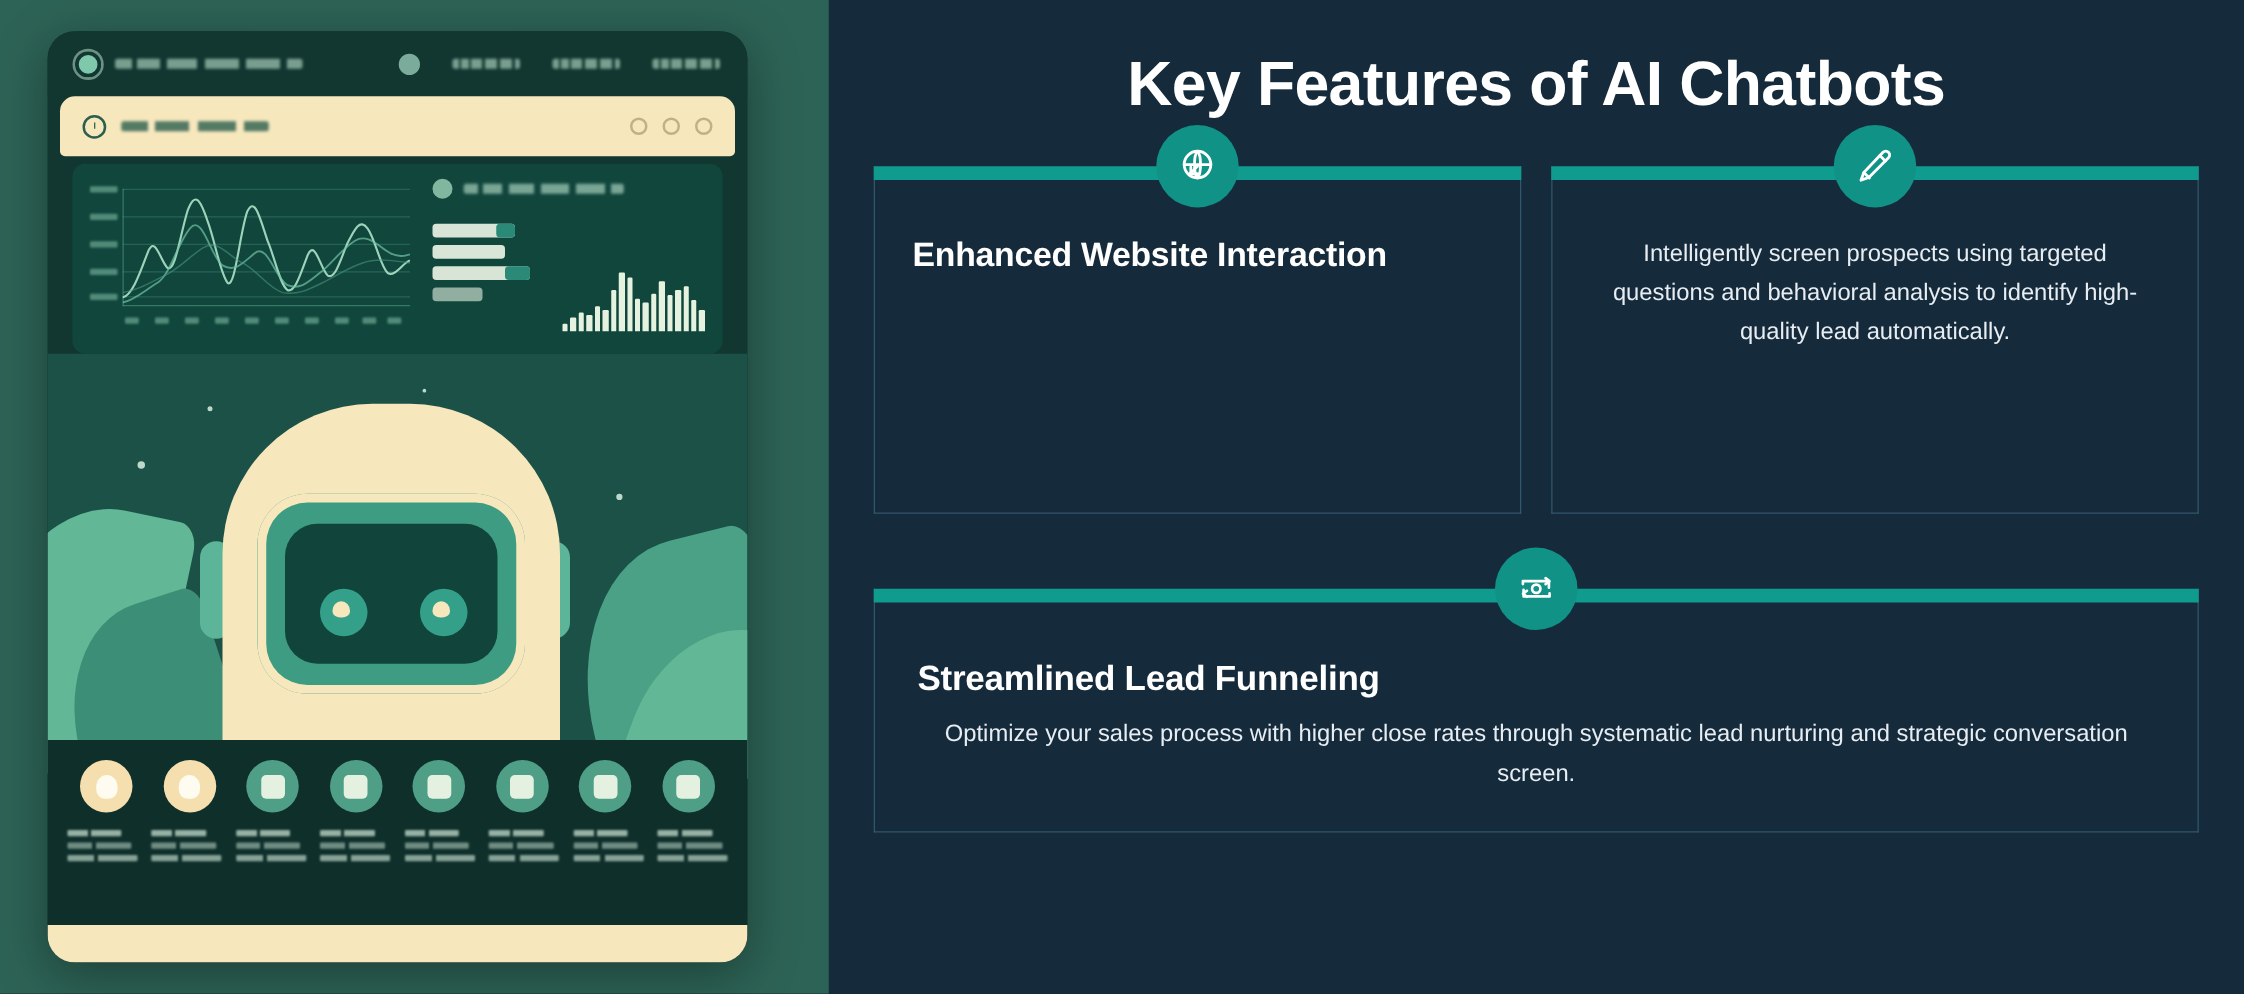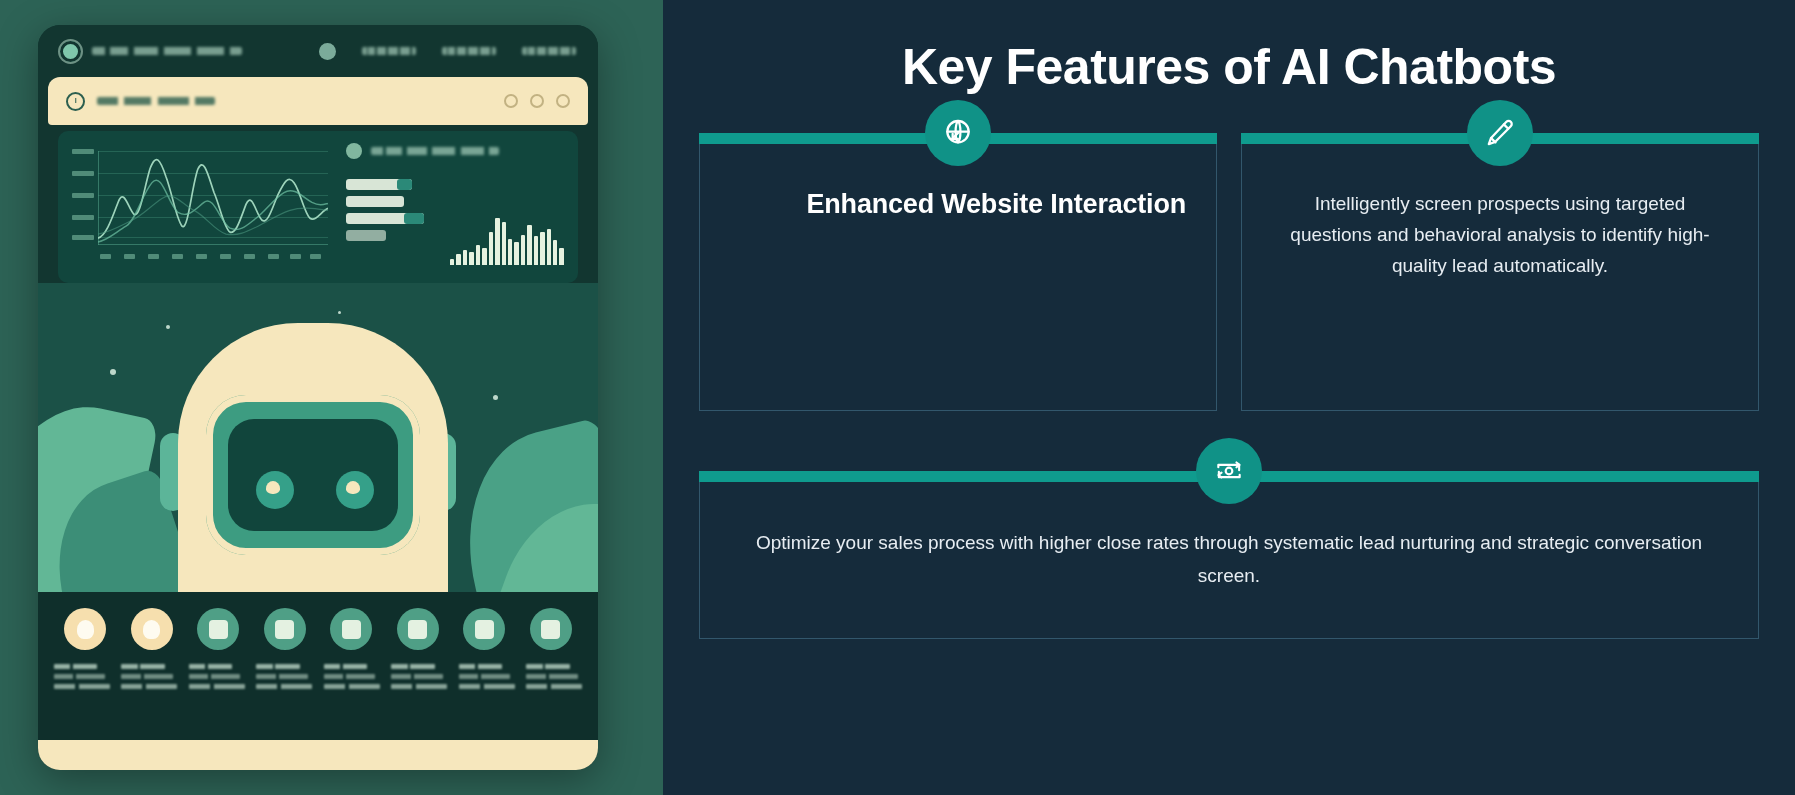--- a/index.html
+++ b/index.html
@@ -314,21 +314,21 @@
     align-items: center;
     justify-content: center;
     z-index: 3;
   }
   .card-icon svg { width: 32px; height: 32px; display:block; }
 
   .card-title {
     color: #ffffff;
     font-size: 27px;
     font-weight: bold;
-    text-align: right;
+    text-align: left;
     line-height: 1.17;
     margin-bottom: 14px;
     letter-spacing: -0.2px;
   }
   .card.wide .card-title { font-size: 28px; margin-bottom: 12px; }
 
   .card-desc {
     color: #e7edf2;
     font-size: 19px;
     line-height: 1.63;
@@ -575,18 +575,19 @@
         <div class="card-topbar"></div>
         <div class="card-icon">
           <svg viewBox="0 0 24 24" fill="none" stroke="#ffffff" stroke-width="1.6" stroke-linecap="round" stroke-linejoin="round">
             <path d="M4 9.2V7.4h15.6v4"></path>
             <path d="M20 14.8v1.8H4.4v-4"></path>
             <circle cx="12" cy="12" r="2.5"></circle>
             <path d="M17.6 5.6L19.9 7.4 17.6 9.2"></path>
             <path d="M6.4 13.2L4.1 15 6.4 16.8"></path>
           </svg>
         </div>
+        <div class="card-title">Streamlined Lead Funneling</div>
         <div class="card-desc">Optimize your sales process with higher close rates through systematic lead nurturing and strategic conversation screen.</div>
       </div>
     </div>
 
   </div>
 </div>
 
 </body></html>

